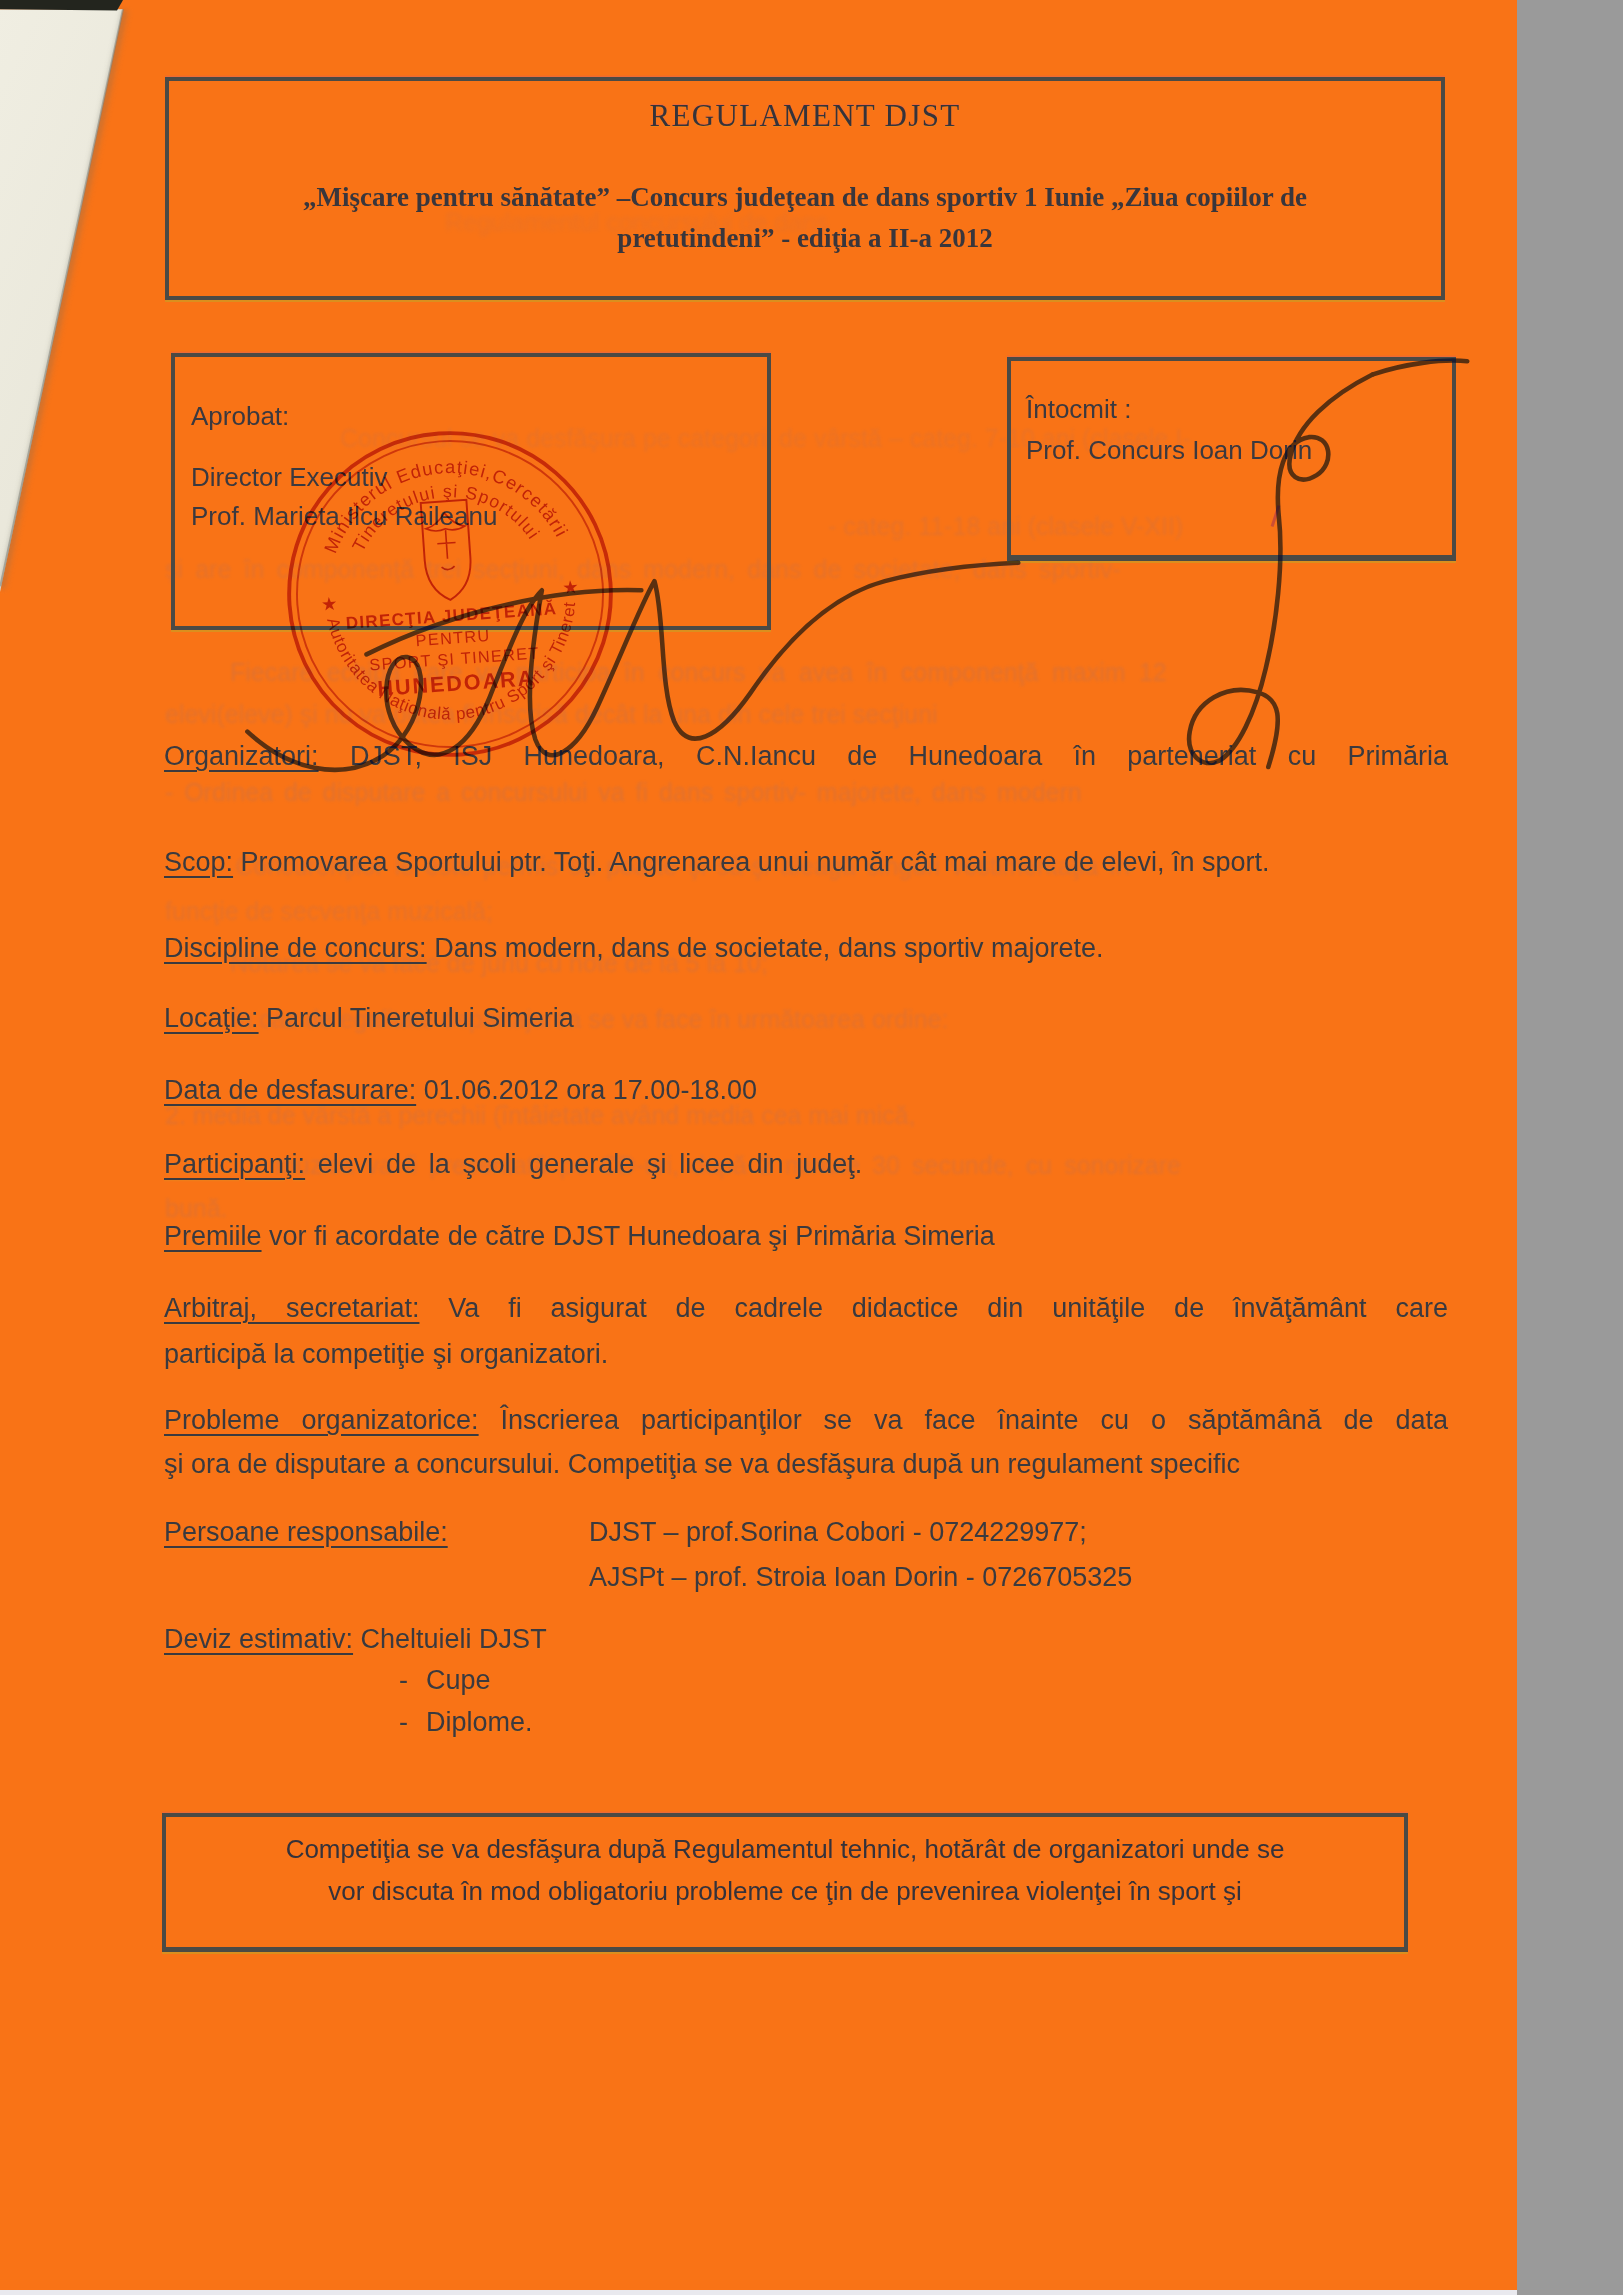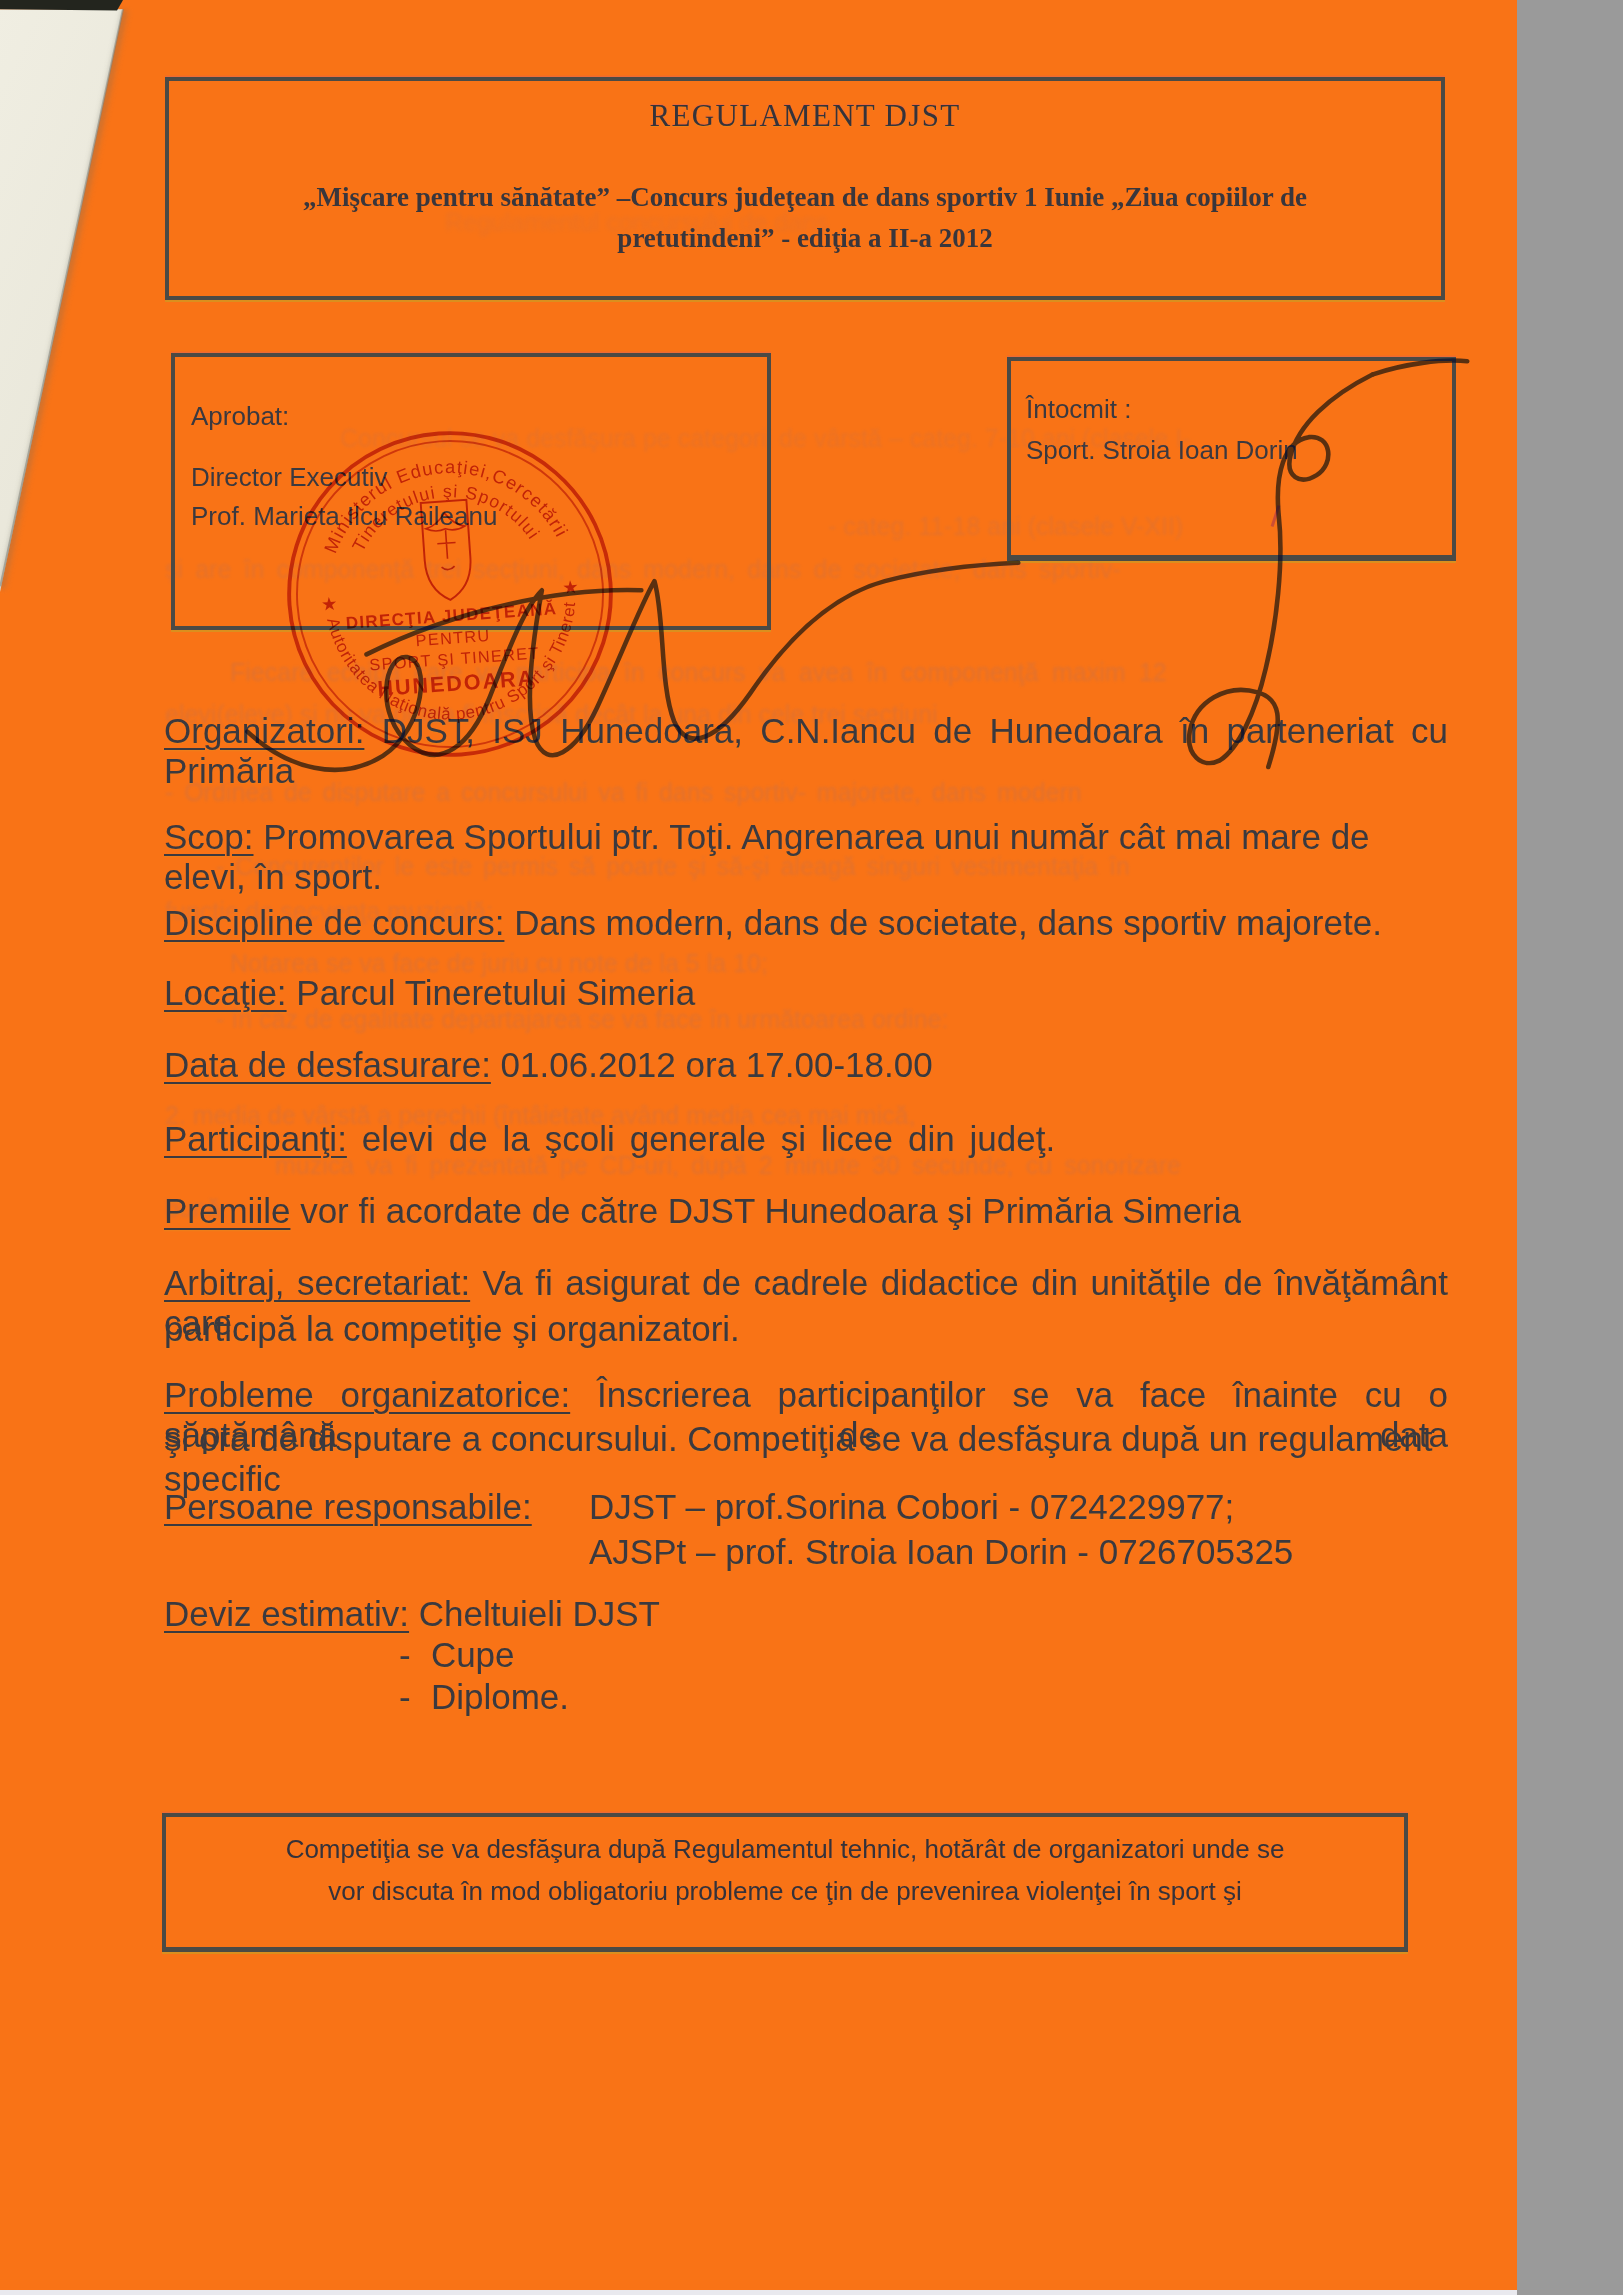--- a/index.html
+++ b/index.html
@@ -56,22 +56,23 @@
   #title-box .doc-subtitle{
     margin-top:43px; font-size:27px; font-weight:bold; line-height:41px; color:#39363c;
   }
   #approval-box{ left:171px; top:353px; width:592px; height:269px; }
   #prepared-box{ left:1007px; top:357px; width:441px; height:194px; border-bottom-width:6.5px;}
   #footer-box{ left:162px; top:1813px; width:1238px; height:119px; border-bottom-width:5.9px;
     text-align:center; font-size:26px; line-height:42px; padding-top:10.5px; color:#35323a;}
   .boxtext{ position:absolute; font-size:26px; color:#3b393f;text-align:center; }
   
   .line{
-    position:absolute; left:164px; width:1284px; font-size:35px; color:#3b393f; z-index:3;
+    position:absolute; left:164px; width:1284px; font-size:27px; color:#3b393f; z-index:3;
     text-shadow:0 1.3px 0 rgba(160,220,60,.10);
+    margin-top:30px;
   }
   .jline{ text-align:justify; text-align-last:justify; }
   .u{ text-decoration:underline; text-decoration-thickness:2.3px; text-underline-offset:5.2px; }
   .spread{ word-spacing:5.2px; }
   .indent-col{ left:589px; width:857px; }
   .dash-item{ left:399px; word-spacing:10.5px; }
   
   .ghost{
     position:absolute; z-index:1; font-size:25px; color:#7a6f96;
     filter:blur(1.6px); white-space:nowrap;
@@ -117,21 +118,21 @@
     </div>
   </div>
 
   <div id="approval-box" class="frame"></div>
   <div class="boxtext" style="left:191px; top:401px;">Aprobat:</div>
   <div class="boxtext" style="left:191px; top:462px;">Director Executiv</div>
   <div class="boxtext" style="left:191px; top:501px;">Prof. Marieta Ilcu Raileanu</div>
 
   <div id="prepared-box" class="frame"></div>
   <div class="boxtext" style="left:1026px; top:394px;">Întocmit :</div>
-  <div class="boxtext" style="left:1026px; top:435px;">Sport. Stroia Ioan Dorin</div>
+  <div class="boxtext" style="left:1026px; top:435px;">Prof. Concurs Ioan Dorin</div>
 
   <svg id="stamp-svg" width="340" height="340" viewBox="0 0 520 520">
     <g fill="none" stroke="#c23e35">
       <circle cx="260" cy="260" r="246" stroke-width="6" opacity=".9"></circle>
       <circle cx="260" cy="260" r="234" stroke-width="3" opacity=".75"></circle>
     </g>
     <defs>
       <path id="arcTop" d="M 75 260 A 185 185 0 0 1 445 260"></path>
       <path id="arcTop2" d="M 112 260 A 148 148 0 0 1 408 260"></path>
       <path id="arcBottom" d="M 68 260 A 192 192 0 0 0 452 260"></path>

